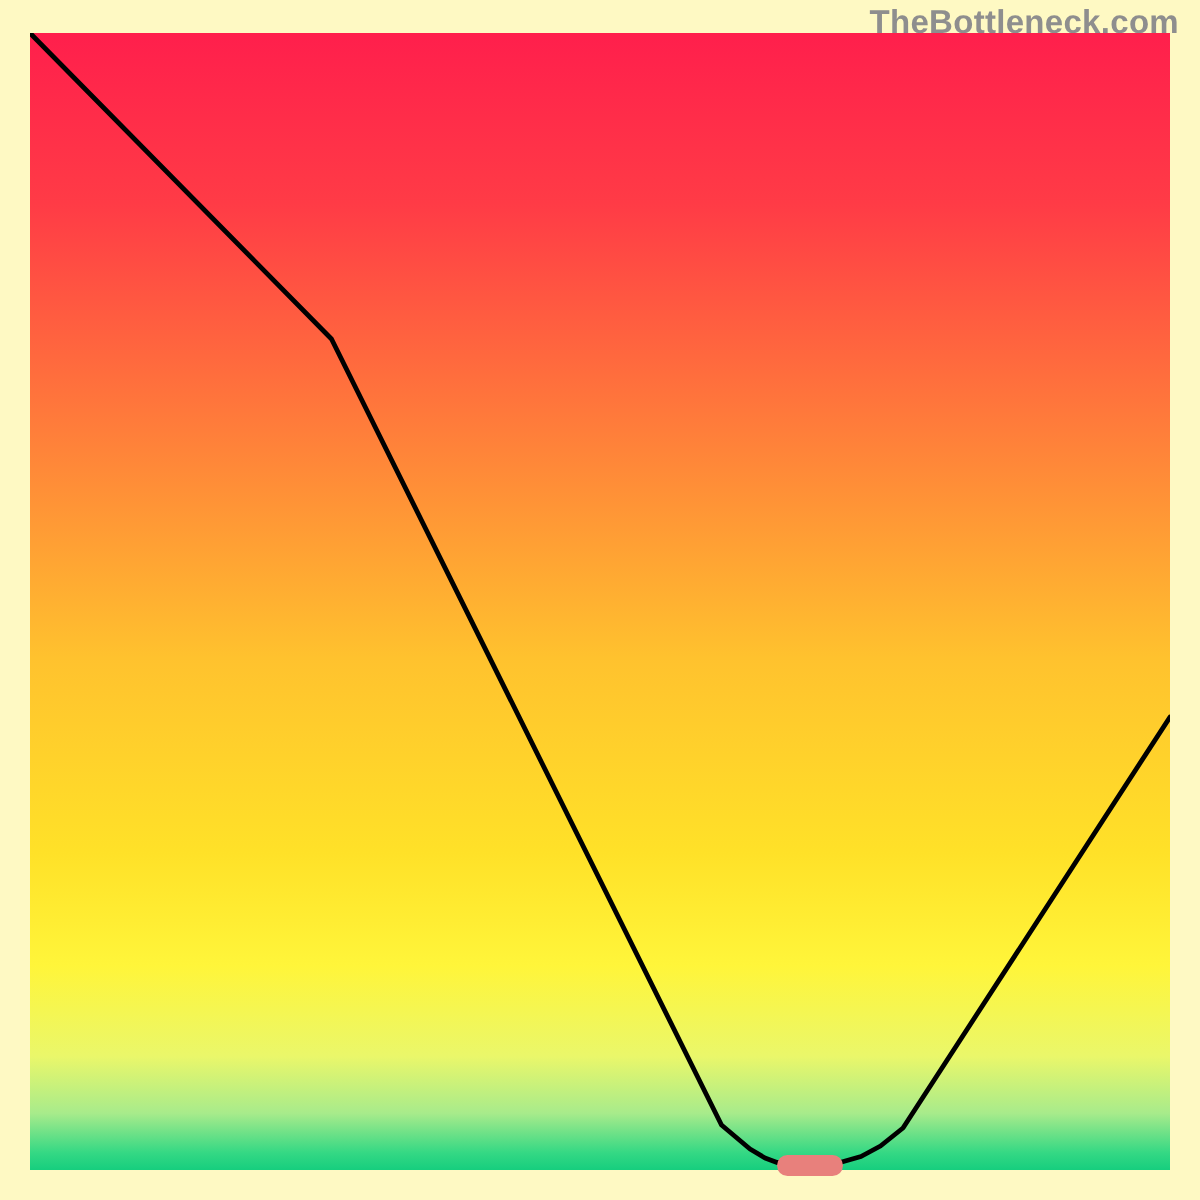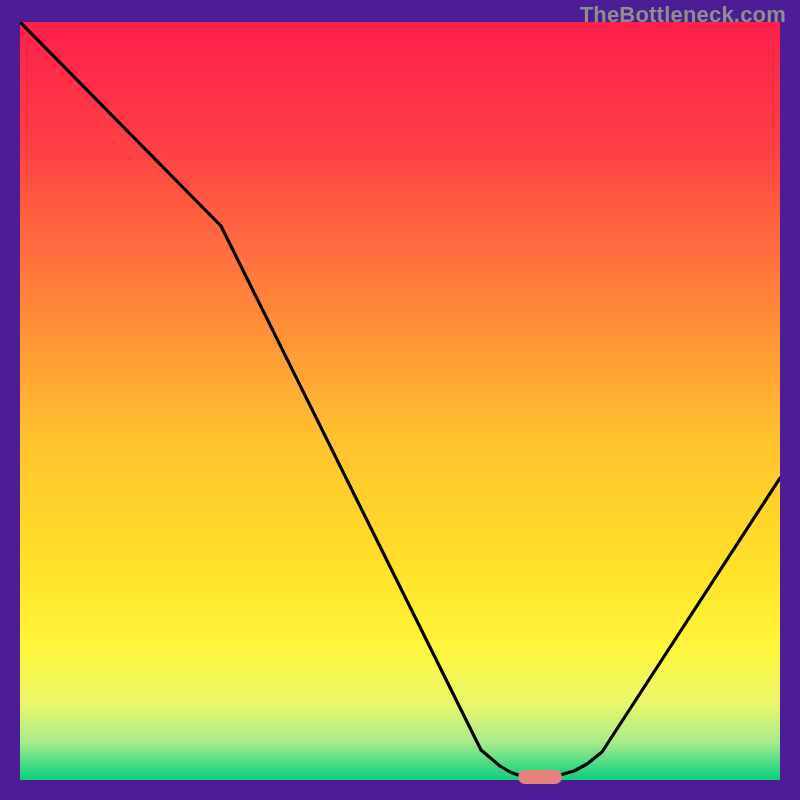--- a/index.html
+++ b/index.html
@@ -9,21 +9,21 @@
     height: 800px;
     background: #000;
     overflow: hidden;
   }
   .frame {
     position: absolute;
     top: 0;
     left: 0;
     width: 800px;
     height: 800px;
-    background: #4c1d95;
+    background: #fef9c3;
   }
   .watermark {
     position: absolute;
     top: 2px;
     right: 14px;
     font-family: Arial, Helvetica, sans-serif;
     font-size: 22px;
     font-weight: 600;
     color: #8e8e8e;
     letter-spacing: 0.2px;

